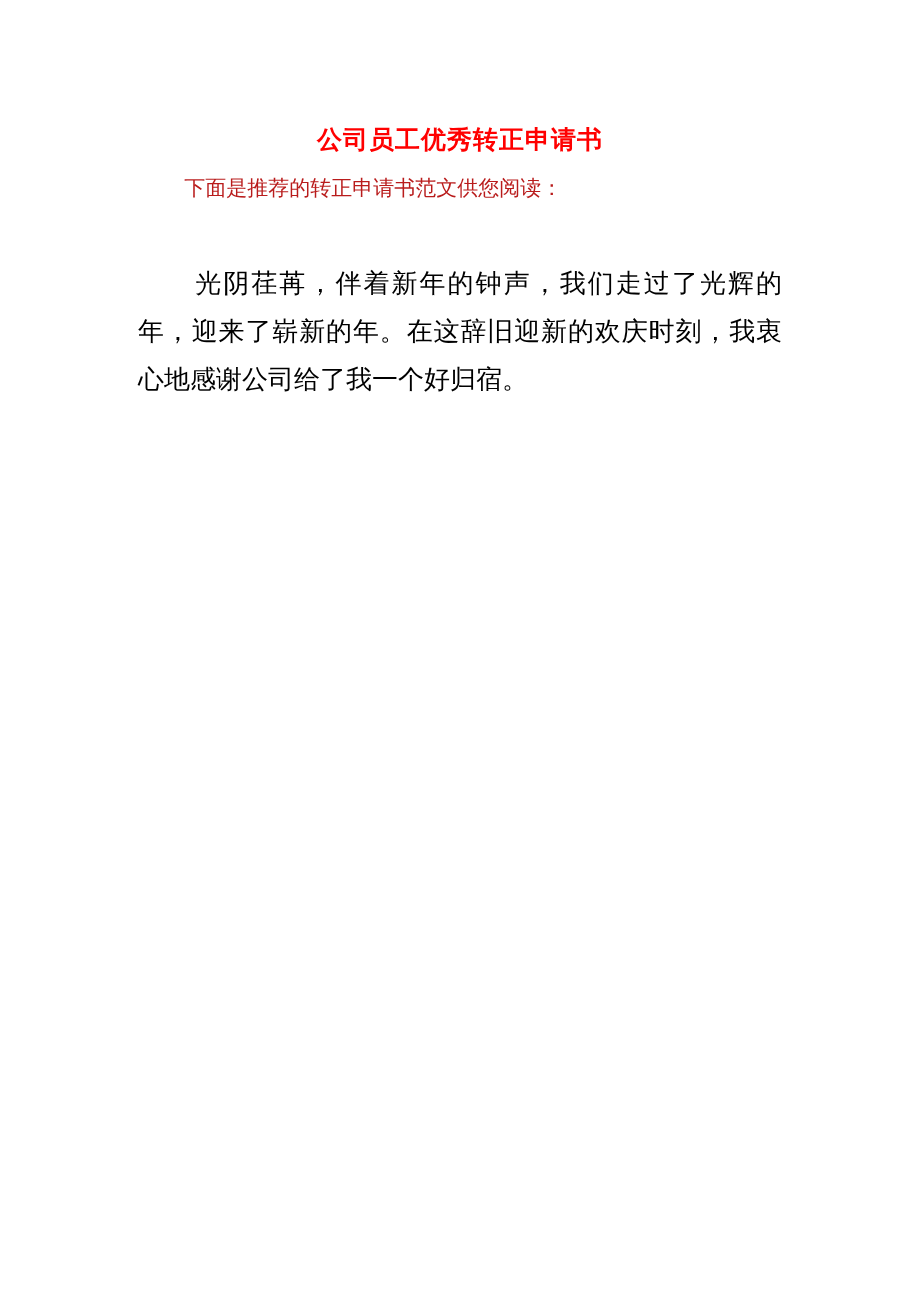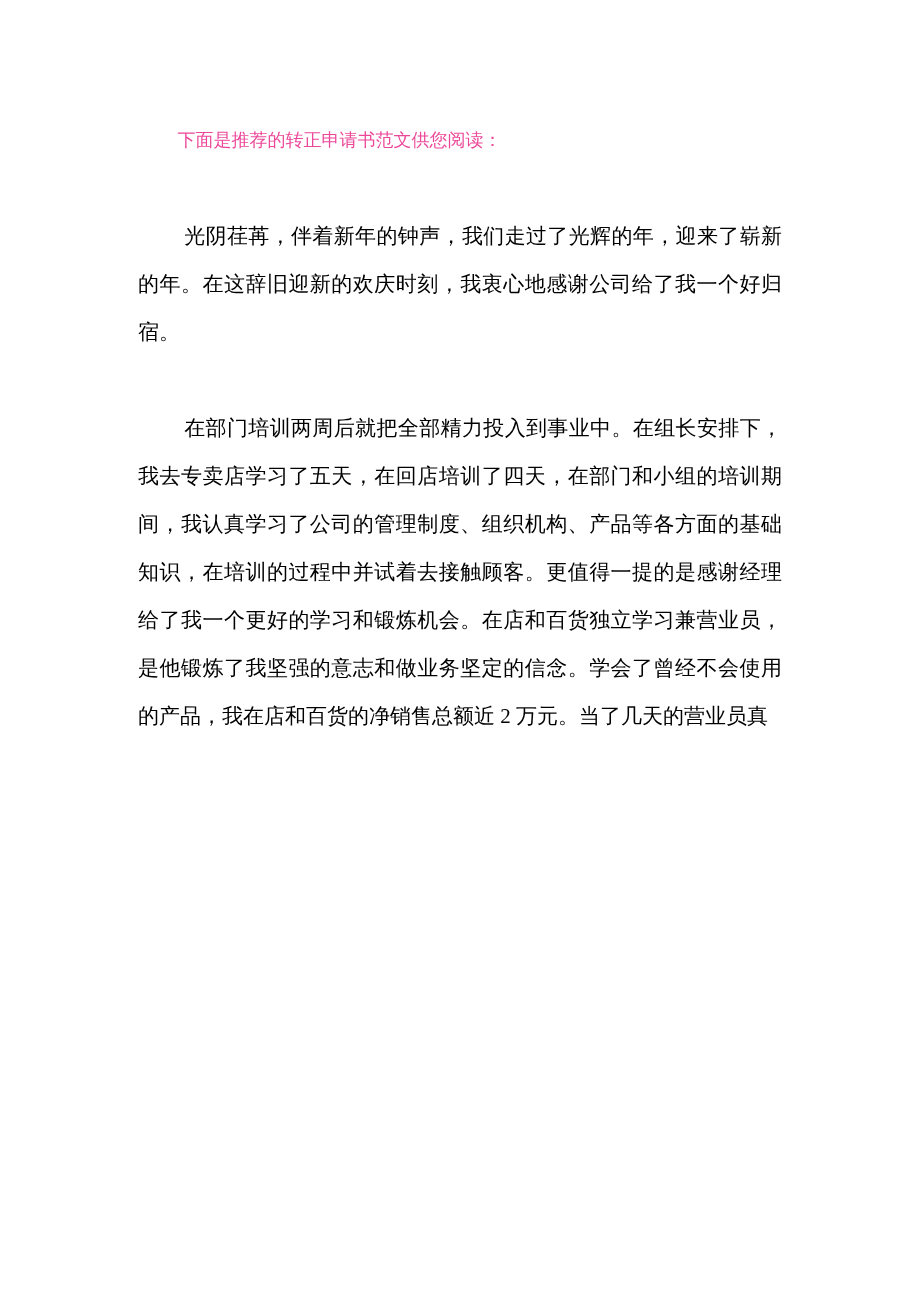--- a/index.html
+++ b/index.html
@@ -26,40 +26,40 @@
     font-size: 25px;
     font-weight: bold;
     line-height: 48px;
     text-align: center;
     color: #ff0000;
     letter-spacing: 1px;
     font-family: "DejaVu Sans", "Liberation Sans", sans-serif;
   }
   .intro-line {
     margin: 0;
-    font-size: 18px;
+    font-size: 21px;
     line-height: 48px;
     text-indent: 2.2em;
-    color: #ec4899;
+    color: #b91c1c;
   }
   .para {
     margin: 48px 0 0 0;
-    font-size: 21px;
+    font-size: 26px;
     line-height: 48px;
     text-indent: 2.2em;
     text-align: justify;
     text-justify: inter-ideograph;
     color: #000000;
     word-break: break-all;
   }
 </style>
 </head>
 <body>
 
 <div class="page" style="background: rgb(255, 255, 255);">
+  <h1 class="doc-title" style="color: rgb(255, 0, 0);">公司员工优秀转正申请书</h1>
 
   <p class="intro-line">下面是推荐的转正申请书范文供您阅读：</p>
 
   <div>
     <p class="para">光阴荏苒，伴着新年的钟声，我们走过了光辉的年，迎来了崭新的年。在这辞旧迎新的欢庆时刻，我衷心地感谢公司给了我一个好归宿。</p>
-    <p class="para">在部门培训两周后就把全部精力投入到事业中。在组长安排下，我去专卖店学习了五天，在回店培训了四天，在部门和小组的培训期间，我认真学习了公司的管理制度、组织机构、产品等各方面的基础知识，在培训的过程中并试着去接触顾客。更值得一提的是感谢经理给了我一个更好的学习和锻炼机会。在店和百货独立学习兼营业员，是他锻炼了我坚强的意志和做业务坚定的信念。学会了曾经不会使用的产品，我在店和百货的净销售总额近 2 万元。当了几天的营业员真</p>
   </div>
 </div>
 
 </body></html>

